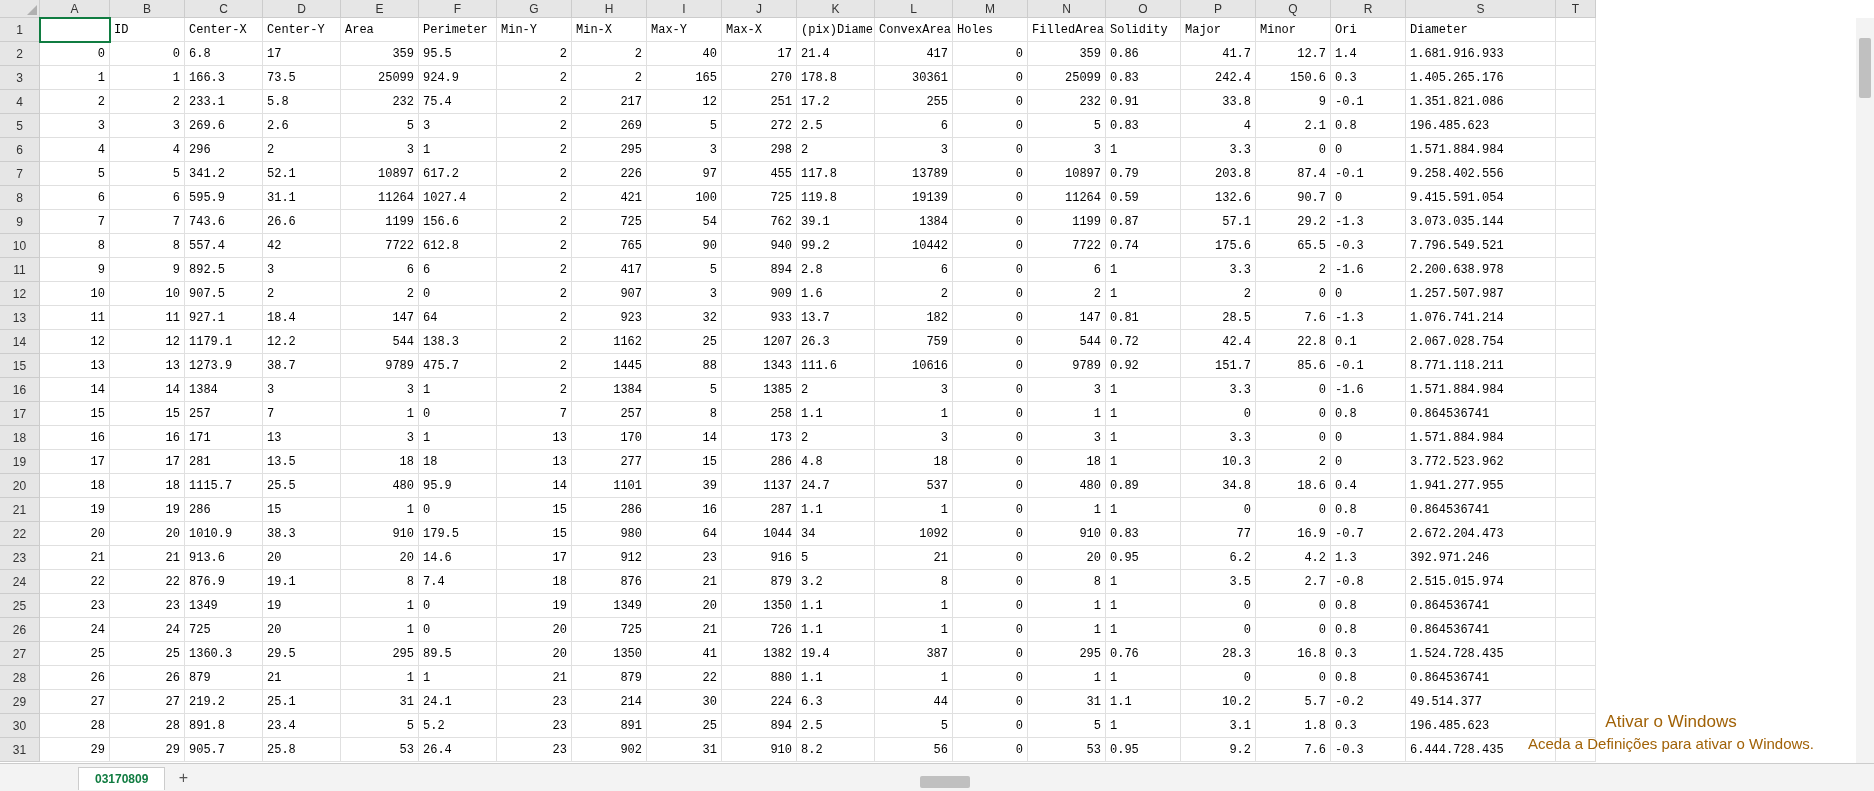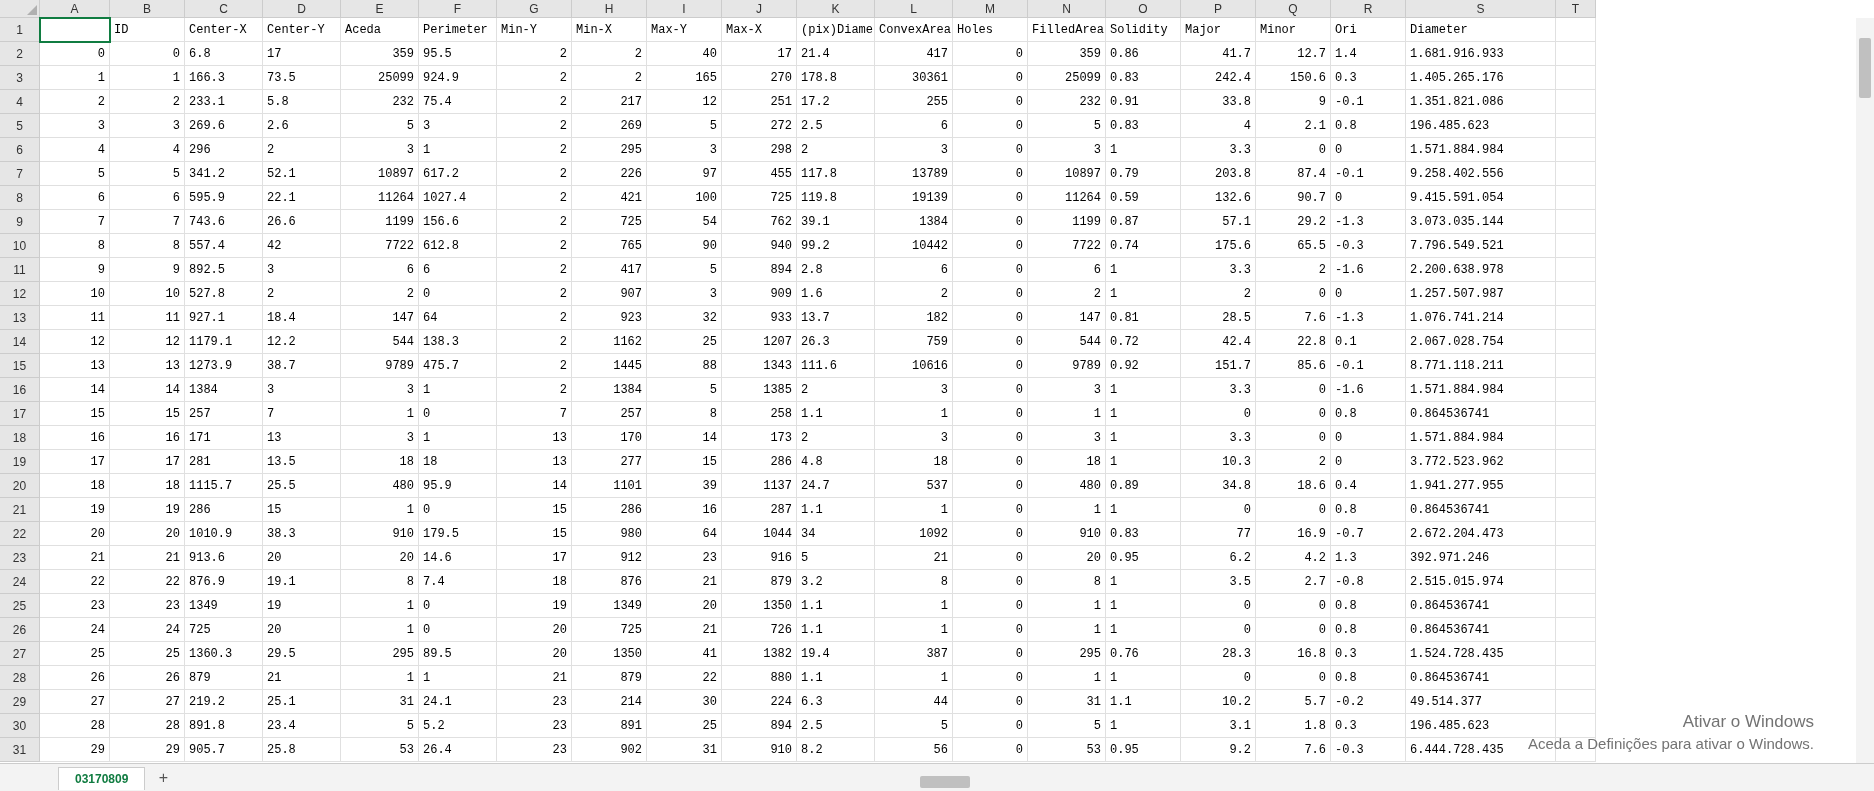--- a/index.html
+++ b/index.html
@@ -6,28 +6,28 @@
   body { font-family: "Segoe UI", Arial, sans-serif; font-size: 12px; background: #fff; overflow: hidden; width: 1874px; height: 791px; position: relative; }
   .sheet { display: grid; position: relative; }
   .hdr { background: #e6e6e6; border-right: 1px solid #ccc; border-bottom: 1px solid #ccc; display: flex; align-items: center; justify-content: center; color: #333; font-size: 12px; user-select: none; }
   .rowhdr { background: #e6e6e6; border-right: 1px solid #ccc; border-bottom: 1px solid #ccc; display: flex; align-items: center; justify-content: center; color: #333; font-size: 12px; user-select: none; }
   .corner { background: #e6e6e6; border-right: 1px solid #ccc; border-bottom: 1px solid #ccc; position: relative; }
   .corner::after { content: ""; position: absolute; right: 2px; bottom: 2px; width: 0; height: 0; border-style: solid; border-width: 0 0 10px 10px; border-color: transparent transparent #b0b0b0 transparent; }
   .cell { border-right: 1px solid #e0e0e0; border-bottom: 1px solid #e0e0e0; padding: 0 4px; display: flex; align-items: center; font-family: "Courier New", monospace; font-size: 12px; color: #000; overflow: hidden; white-space: nowrap; }
   .cell.num { justify-content: flex-end; }
   .cell.txt { justify-content: flex-start; }
   .active { outline: 2px solid #107c41; outline-offset: -1px; background: #fff; z-index: 2; position: relative; }
-  .tabs { position: absolute; left: 0; right: 0; bottom: 0; height: 28px; background: #f3f3f3; border-top: 1px solid #ccc; display: flex; align-items: center; padding-left: 58px; }
+  .tabs { position: absolute; left: 0; right: 0; bottom: 0; height: 28px; background: #f3f3f3; border-top: 1px solid #ccc; display: flex; align-items: center; padding-left: 78px; }
   .tab { padding: 4px 16px; background: #fff; border: 1px solid #ccc; border-bottom: none; font-size: 12px; color: #107c41; font-weight: bold; position: relative; top: 1px; }
   .addtab { width: 24px; height: 24px; display: flex; align-items: center; justify-content: center; font-size: 16px; color: #555; margin-left: 6px; cursor: pointer; }
   .hscroll { position: absolute; bottom: 0; right: 20px; left: 900px; height: 18px; background: #f3f3f3; display:flex; align-items:center; }
   .hscroll .thumb { height: 12px; background: #c0c0c0; width: 50px; margin-left: 20px; border-radius:2px;}
   .vscroll { position: absolute; top: 18px; right: 0; bottom: 28px; width: 18px; background: #f3f3f3; display:flex; flex-direction:column; align-items:center;}
   .vscroll .thumb { width: 12px; background: #c0c0c0; height: 60px; margin-top: 20px; border-radius:2px;}
-  .watermark { position: absolute; right: 60px; bottom: 38px; color: #737373; font-size: 15px; text-align: right; line-height: 1.3; pointer-events: none; font-family: "Segoe UI", sans-serif;}
+  .watermark { position: absolute; right: 60px; bottom: 38px; color: #a16207; font-size: 15px; text-align: center; line-height: 1.3; pointer-events: none; font-family: "Segoe UI", sans-serif;}
   .watermark .big { font-size: 17px; }
   .gridwrap { position: absolute; top:0; left:0; right:18px; bottom:28px; overflow:hidden; }
 </style>
 </head>
 <body>
 
 <div class="gridwrap">
   <div class="sheet" id="sheet" style="grid-template-columns: 40px 70px 75px 78px 78px 78px 78px 75px 75px 75px 75px 78px 78px 75px 78px 75px 75px 75px 75px 150px 40px; grid-template-rows: 18px 24px 24px 24px 24px 24px 24px 24px 24px 24px 24px 24px 24px 24px 24px 24px 24px 24px 24px 24px 24px 24px 24px 24px 24px 24px 24px 24px 24px 24px 24px 24px;">
       <div class="corner"></div>
       <div class="hdr">A</div>
@@ -48,21 +48,21 @@
       <div class="hdr">P</div>
       <div class="hdr">Q</div>
       <div class="hdr">R</div>
       <div class="hdr">S</div>
       <div class="hdr">T</div>
       <div class="rowhdr">1</div>
       <div class="cell txt active"></div>
       <div class="cell txt">ID</div>
       <div class="cell txt">Center-X</div>
       <div class="cell txt">Center-Y</div>
-      <div class="cell txt">Aceda</div>
+      <div class="cell txt">Area</div>
       <div class="cell txt">Perimeter</div>
       <div class="cell txt">Min-Y</div>
       <div class="cell txt">Min-X</div>
       <div class="cell txt">Max-Y</div>
       <div class="cell txt">Max-X</div>
       <div class="cell txt">(pix)Diame</div>
       <div class="cell txt">ConvexArea</div>
       <div class="cell txt">Holes</div>
       <div class="cell txt">FilledArea</div>
       <div class="cell txt">Solidity</div>
@@ -194,21 +194,21 @@
       <div class="cell txt">0.79</div>
       <div class="cell num">203.8</div>
       <div class="cell num">87.4</div>
       <div class="cell txt">-0.1</div>
       <div class="cell txt">9.258.402.556</div>
       <div class="cell txt"></div>
       <div class="rowhdr">8</div>
       <div class="cell num">6</div>
       <div class="cell num">6</div>
       <div class="cell txt">595.9</div>
-      <div class="cell txt">22.1</div>
+      <div class="cell txt">31.1</div>
       <div class="cell num">11264</div>
       <div class="cell txt">1027.4</div>
       <div class="cell num">2</div>
       <div class="cell num">421</div>
       <div class="cell num">100</div>
       <div class="cell num">725</div>
       <div class="cell txt">119.8</div>
       <div class="cell num">19139</div>
       <div class="cell num">0</div>
       <div class="cell num">11264</div>
@@ -277,21 +277,21 @@
       <div class="cell num">6</div>
       <div class="cell txt">1</div>
       <div class="cell num">3.3</div>
       <div class="cell num">2</div>
       <div class="cell txt">-1.6</div>
       <div class="cell txt">2.200.638.978</div>
       <div class="cell txt"></div>
       <div class="rowhdr">12</div>
       <div class="cell num">10</div>
       <div class="cell num">10</div>
-      <div class="cell txt">527.8</div>
+      <div class="cell txt">907.5</div>
       <div class="cell txt">2</div>
       <div class="cell num">2</div>
       <div class="cell txt">0</div>
       <div class="cell num">2</div>
       <div class="cell num">907</div>
       <div class="cell num">3</div>
       <div class="cell num">909</div>
       <div class="cell txt">1.6</div>
       <div class="cell num">2</div>
       <div class="cell num">0</div>

